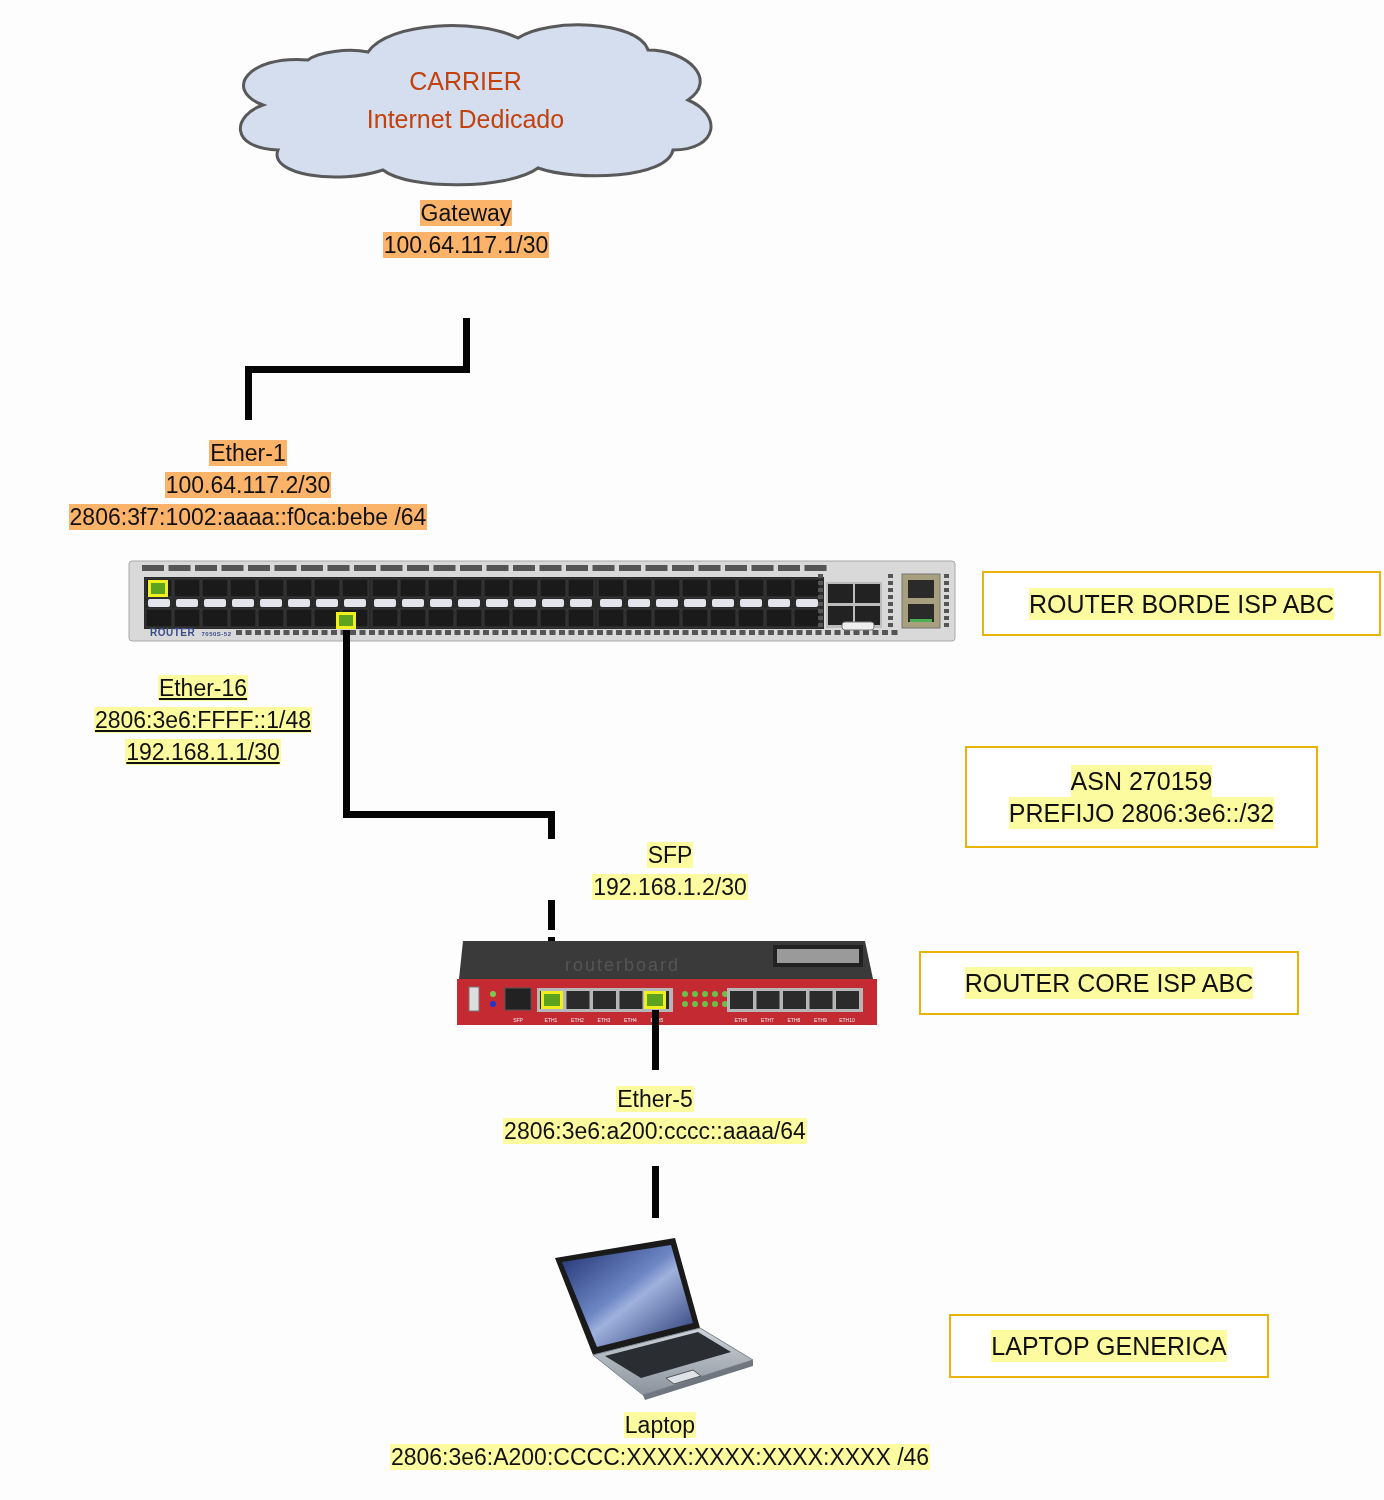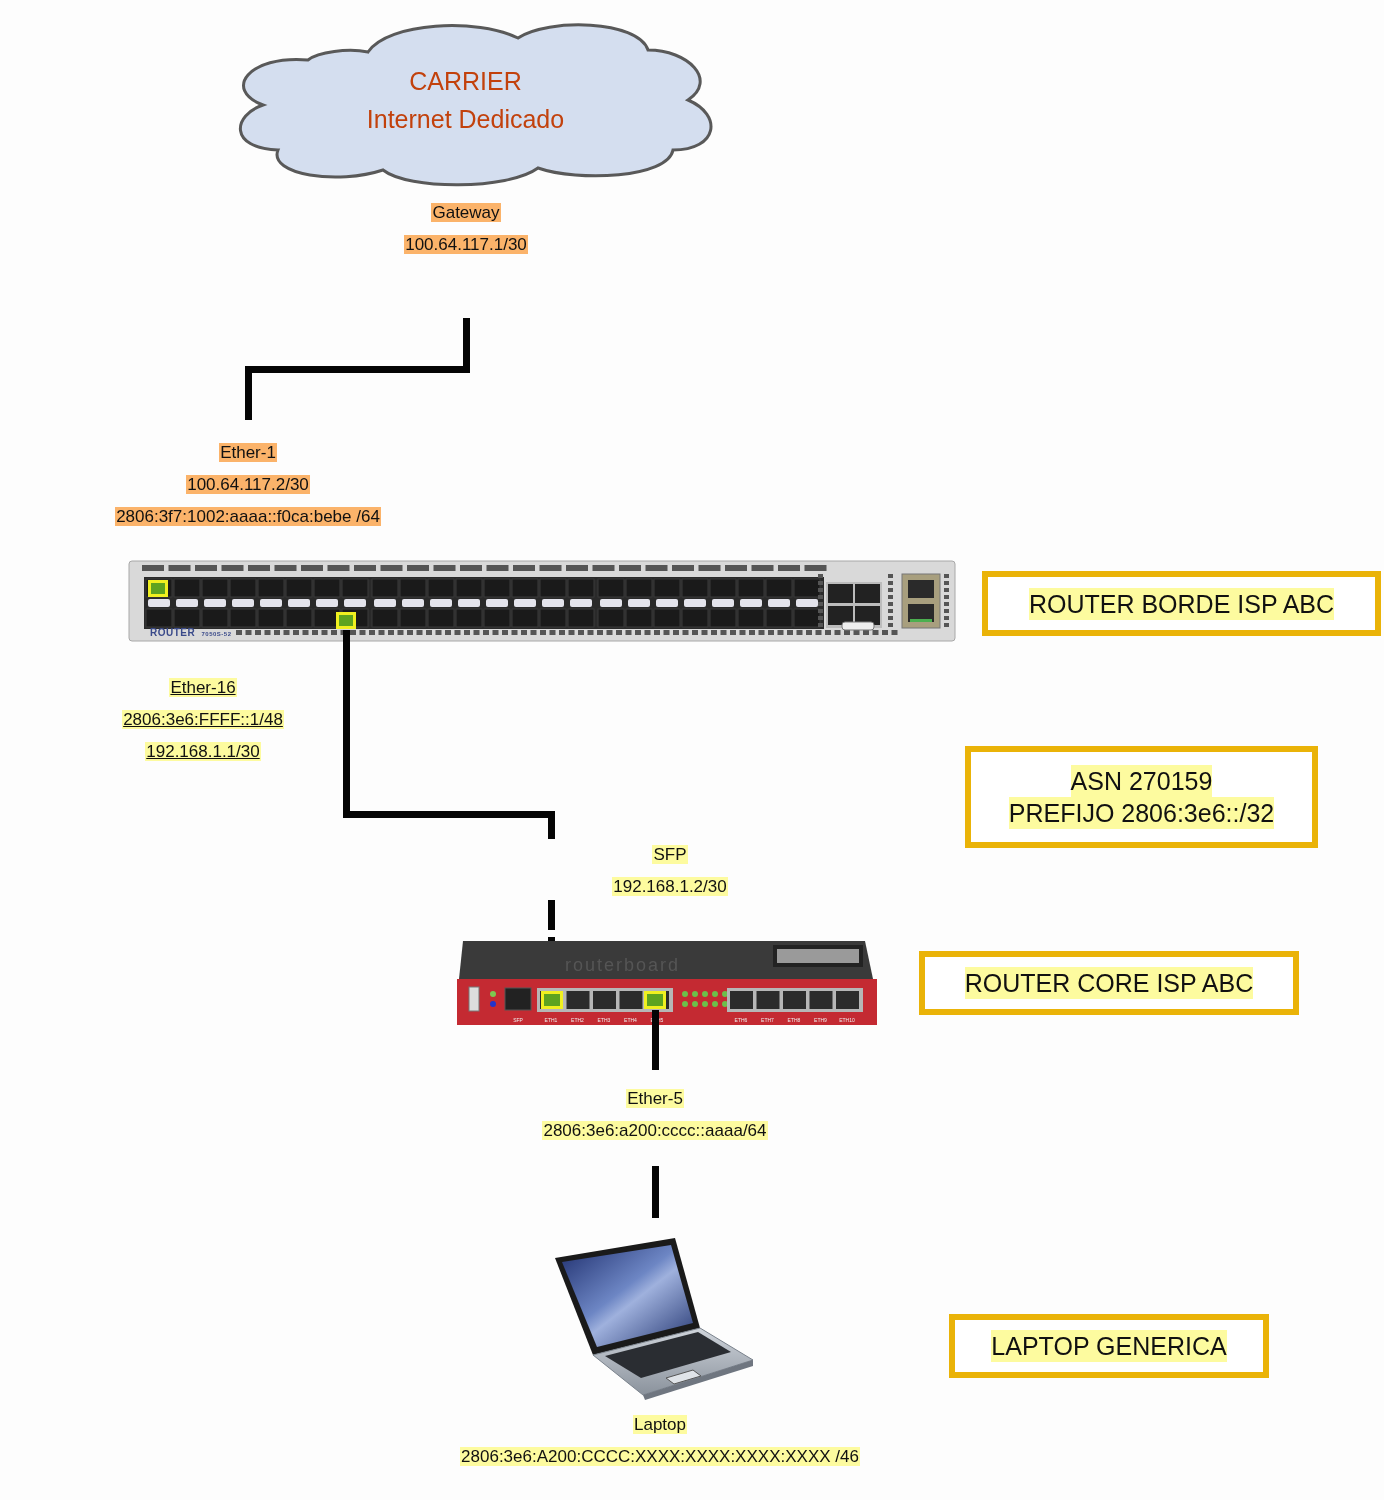--- a/index.html
+++ b/index.html
@@ -4,28 +4,28 @@
 <style>
   html, body { margin: 0; padding: 0; }
   body {
     width: 1384px; height: 1500px; position: relative; overflow: hidden;
     background: #fdfdfd;
     font-family: "Liberation Sans", "DejaVu Sans", sans-serif;
     color: #111;
   }
   .abs { position: absolute; }
   .label-block {
-    position: absolute; text-align: center; font-size: 17px; line-height: 32px;
+    position: absolute; text-align: center; font-size: 23px; line-height: 32px;
   }
   .label-block .ln { display: block; }
   .label-block .ln span { padding: 0 1px; }
   .hl-orange { background: #fbb36a; }
   .hl-yellow { background: #fdfb9f; }
   .info-box {
-    position: absolute; border: 6px solid #eab308; background: #fff;
+    position: absolute; border: 2px solid #eab308; background: #fff;
     display: flex; flex-direction: column; align-items: center; justify-content: center;
     font-size: 25px; line-height: 32px; box-sizing: border-box;
   }
   .wire { position: absolute; background: #050505; }
   .port-hl { position: absolute; background: #5ea31f; border: 3px solid #f0f020; box-sizing: border-box; }
   svg { display: block; }
 </style>
 </head>
 <body>
 

